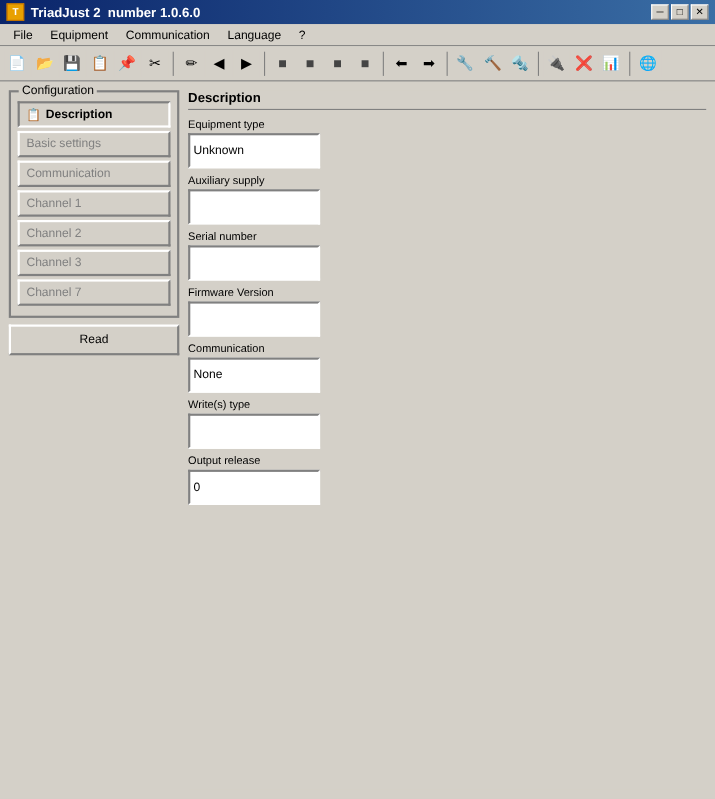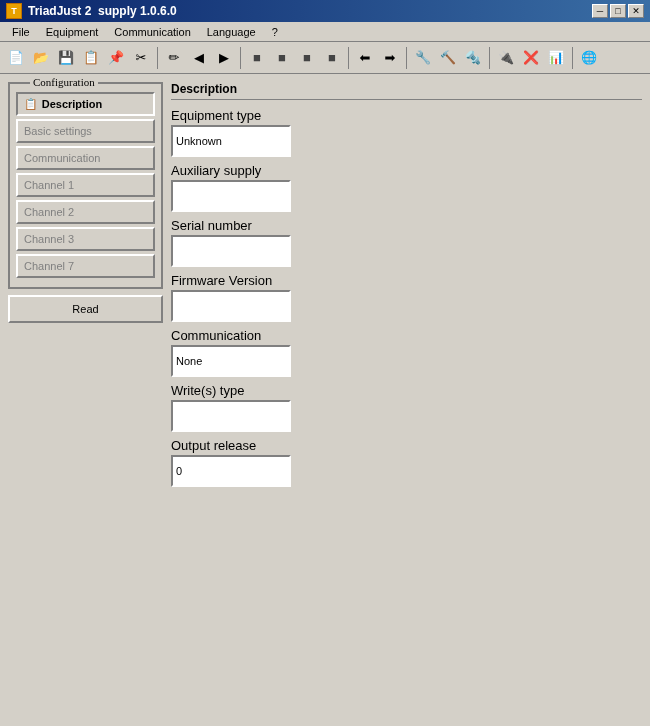--- a/index.html
+++ b/index.html
@@ -120,25 +120,24 @@
     
     #config-box {
       border: 2px solid #808080;
       background: #d4d0c8;
       padding: 8px 6px 6px 6px;
       position: relative;
     }
     #config-box-legend {
       position: absolute;
       top: -8px;
-      left: 20px;
+      left: 7px;
       background: #d4d0c8;
       padding: 0 3px;
       font-size: 11px;
-      font-family: Liberation Serif, serif;
     }
 
     .config-btn {
       display: block;
       width: 100%;
       height: 24px;
       background: #d4d0c8;
       border: 2px solid;
       border-color: #fff #808080 #808080 #fff;
       text-align: left;
@@ -183,42 +182,42 @@
       font-weight: bold;
       margin-bottom: 8px;
       border-bottom: 1px solid #808080;
       padding-bottom: 3px;
     }
 
     .field-group {
       margin-bottom: 6px;
     }
     .field-label {
-      font-size: 13px;
+      font-size: 10px;
       margin-bottom: 2px;
     }
     .field-input {
       width: 100%;
       max-width: 120px;
       height: 32px;
       background: white;
       border: 2px solid;
       border-color: #808080 #fff #fff #808080;
       padding: 0 3px;
       font-size: 11px;
       font-family: 'MS Sans Serif', Arial, sans-serif;
     }
   </style>
 </head>
 <body>
 
 <div id="title-bar">
   <span class="title-icon">T</span>
   <span class="title-text">
-    <span>TriadJust 2</span>&nbsp;&nbsp;<span>supply 1.0.6.0</span>
+    <span>TriadJust 2</span>&nbsp;&nbsp;<span>number 1.0.6.0</span>
   </span>
   <div class="win-btns">
     <button class="win-btn">─</button>
     <button class="win-btn">□</button>
     <button class="win-btn">✕</button>
   </div>
 </div>
 
 <div id="menu-bar">
   <span class="menu-item">File</span>

